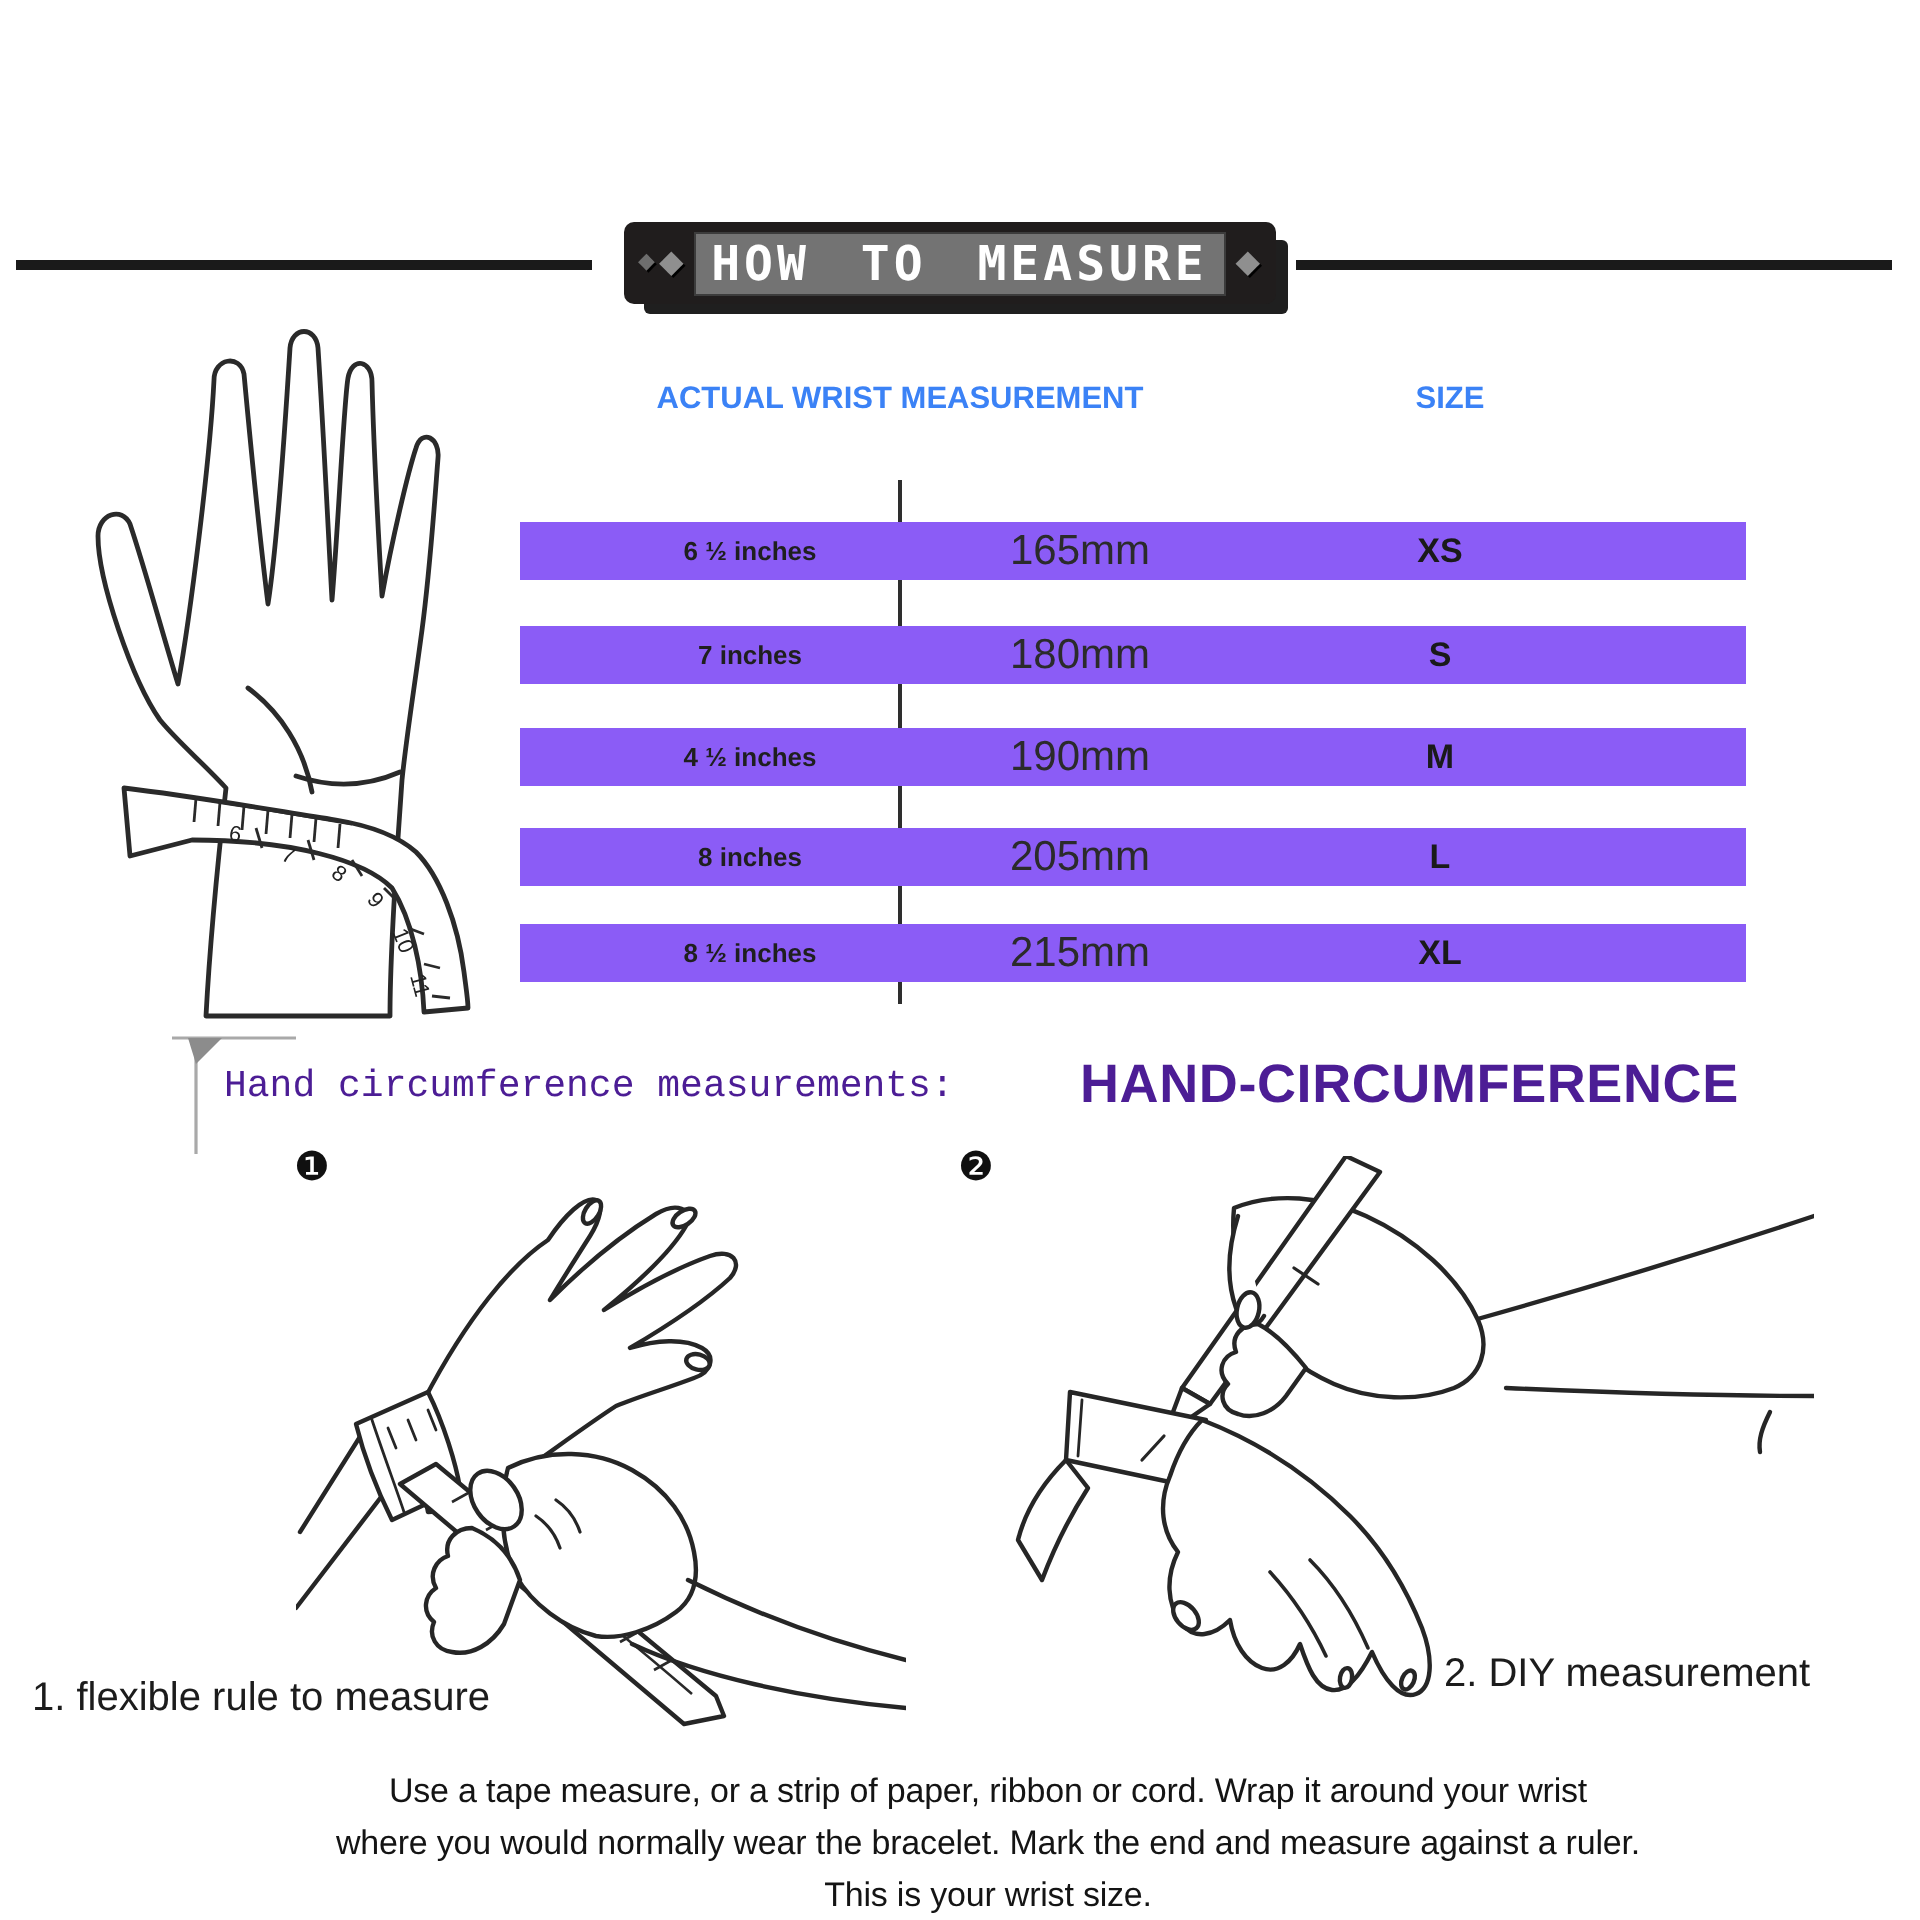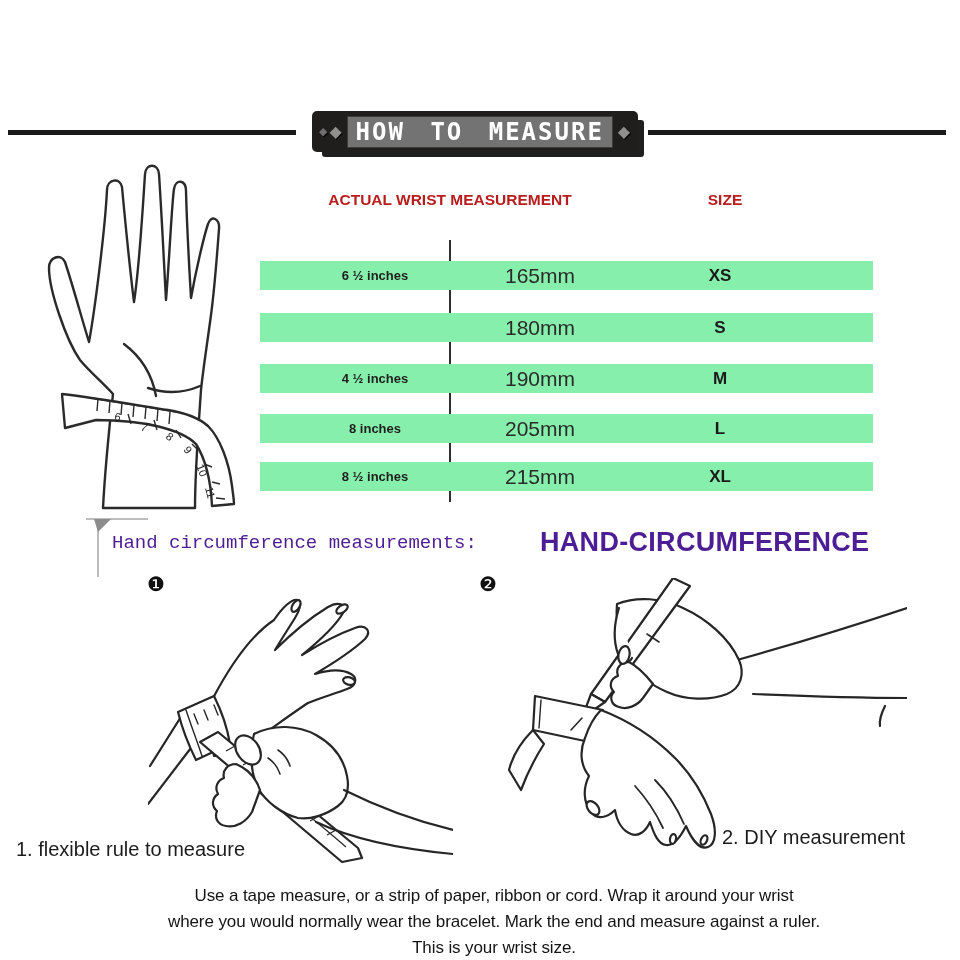--- a/index.html
+++ b/index.html
@@ -22,24 +22,24 @@
   }
   .banner-title{
     font-family:"DejaVu Sans Mono", monospace;font-weight:bold;color:#ffffff;
     font-size:24px;letter-spacing:2px;word-spacing:9px;line-height:1;white-space:nowrap;
   }
   .diamond{color:#8f8f8f;line-height:1;text-shadow:1px 1px 0 #000;}
   .diamond.small{font-size:11px;margin-left:7px;color:#6e6e6e;}
   .diamond.big-l{font-size:16px;margin:0 3px 0 2px;}
   .diamond.big-r{font-size:16px;margin:0 8px 0 3px;}
   
-  .tbl-header{position:absolute;font-weight:bold;font-size:15.5px;text-align:center;color:#b91c1c;}
+  .tbl-header{position:absolute;font-weight:bold;font-size:15.5px;text-align:center;color:#3b82f6;}
   .tbl-header.h-measure{left:270px;top:191px;width:360px;}
   .tbl-header.h-size{left:660px;top:191px;width:130px;}
-  .size-row{position:absolute;left:260px;width:613px;height:29px;background:#86efac;line-height:29px;}
+  .size-row{position:absolute;left:260px;width:613px;height:29px;background:#8b5cf6;line-height:29px;}
   .c-in{position:absolute;left:25px;width:180px;text-align:center;font-size:13px;font-weight:600;color:#1f1f1f;}
   .c-mm{position:absolute;left:190px;width:180px;text-align:center;font-size:21px;color:#2b2b2b;}
   .c-size{position:absolute;left:385px;width:150px;text-align:center;font-size:17px;font-weight:bold;color:#1a1a1a;}
   .divider{position:absolute;left:449px;top:240px;width:2px;height:262px;background:#2e2e2e;}
   
   .circ-label{
     position:absolute;left:112px;top:532px;font-family:"Liberation Mono", monospace;
     font-size:19px;color:#4c1d95;white-space:nowrap;
   }
   .circ-highlight{
@@ -79,20 +79,21 @@
   <div class="tbl-header h-measure">ACTUAL WRIST MEASUREMENT</div>
   <div class="tbl-header h-size">SIZE</div>
   <div class="divider"></div>
 
   <div class="size-row" style="top:261px">
     <span class="c-in">6 ½ inches</span>
     <span class="c-mm">165mm</span>
     <span class="c-size">XS</span>
   </div>
   <div class="size-row" style="top:313px">
+    <span class="c-in">7 inches</span>
     <span class="c-mm">180mm</span>
     <span class="c-size">S</span>
   </div>
   <div class="size-row" style="top:364px">
     <span class="c-in">4 ½ inches</span>
     <span class="c-mm">190mm</span>
     <span class="c-size">M</span>
   </div>
   <div class="size-row" style="top:414px">
     <span class="c-in">8 inches</span>

